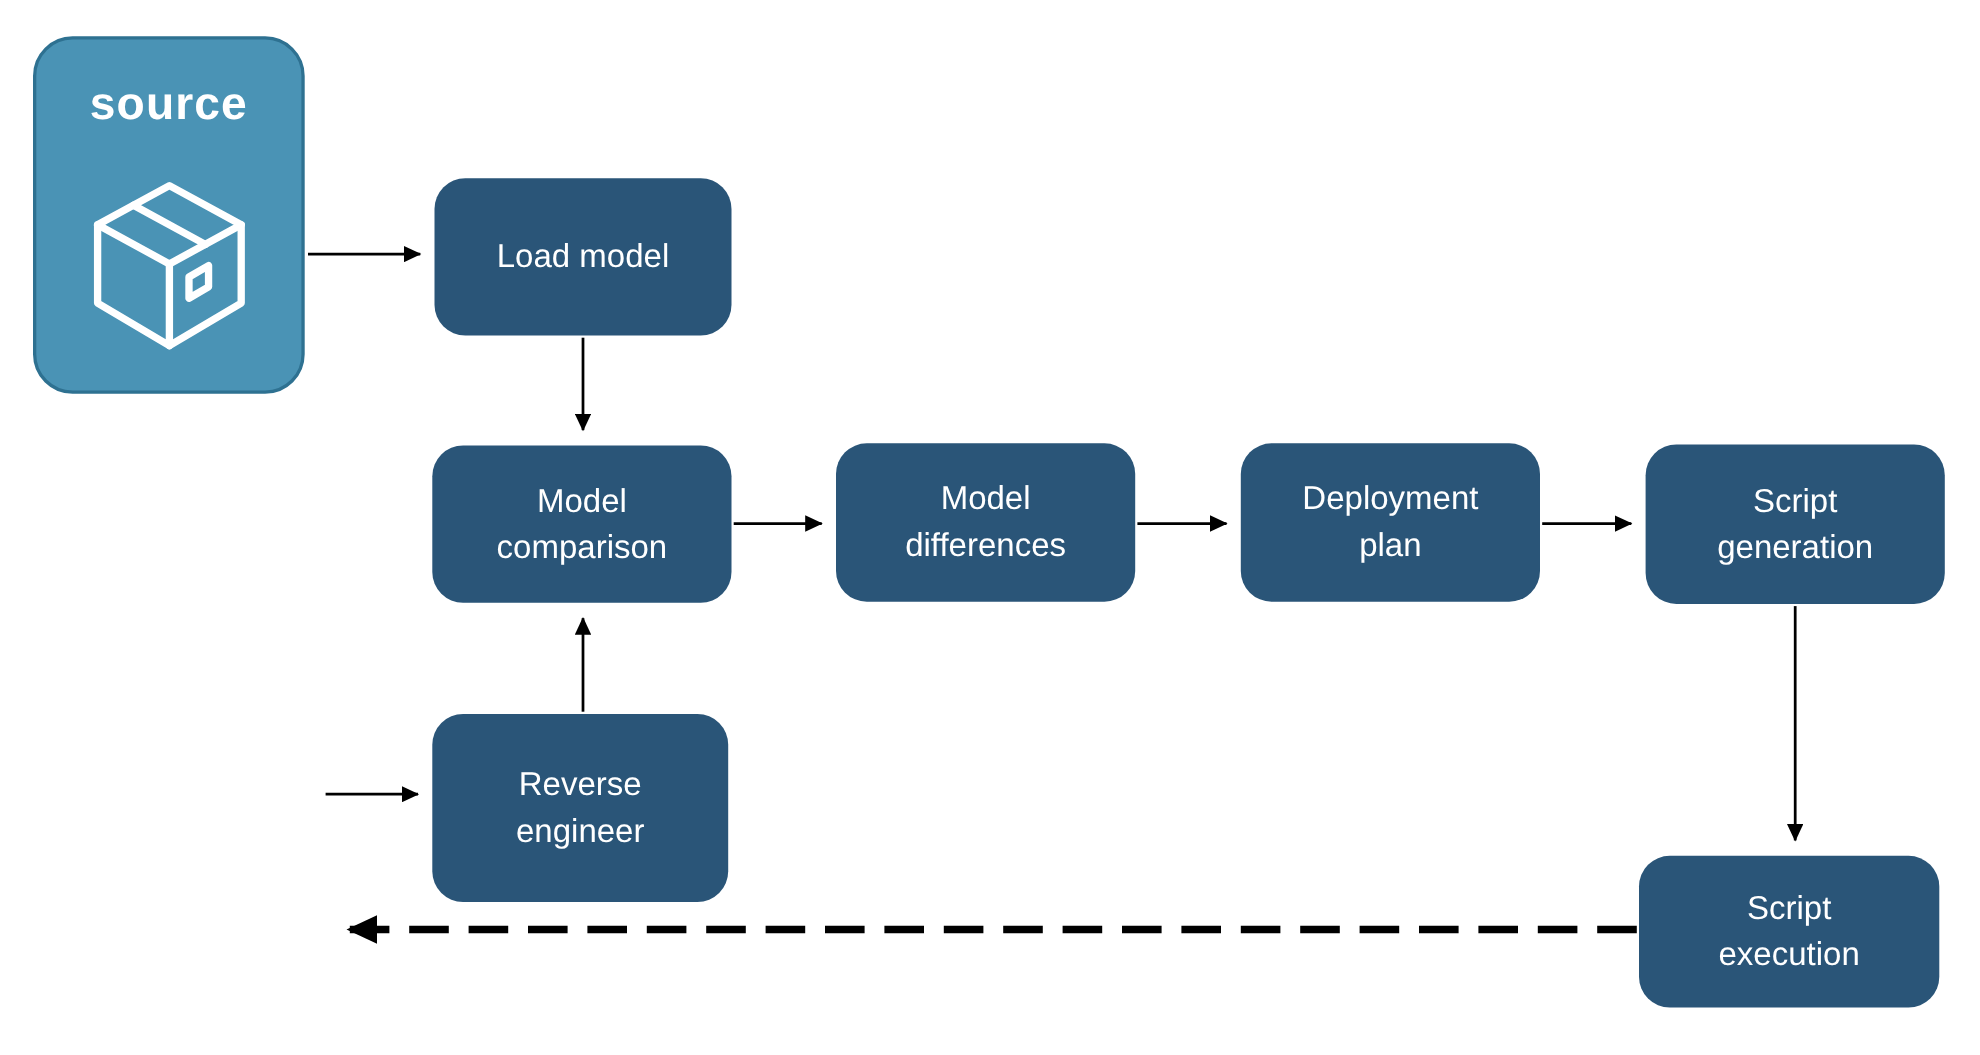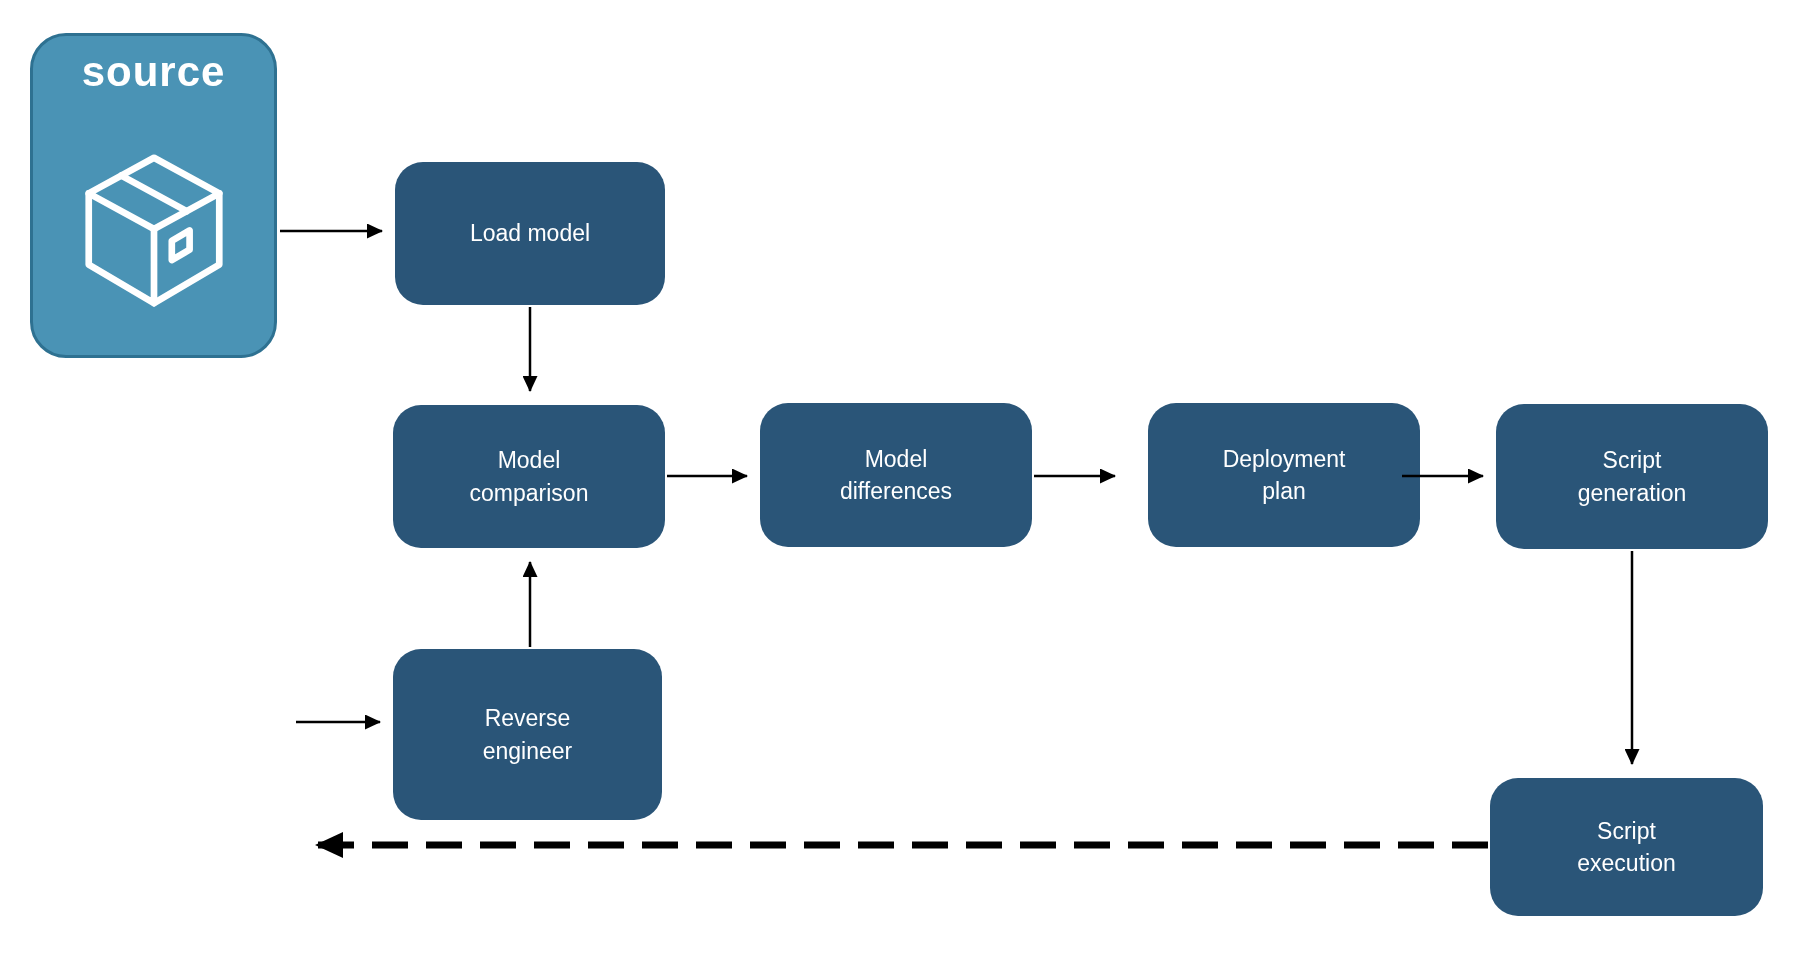--- a/index.html
+++ b/index.html
@@ -10,48 +10,48 @@
     font-family:"Liberation Sans", sans-serif;
     overflow:hidden;
   }
   .edges{position:absolute;inset:0;width:1800px;height:959px;pointer-events:none;}
   .node{
     position:absolute;
     background:#2a5578;
     border-radius:28px;
     display:flex;align-items:center;justify-content:center;
     color:#ffffff;
-    font-size:23px;
+    font-size:30px;
     line-height:1.4;
     text-align:center;
     white-space:pre-line;
   }
   .endpoint{
     position:absolute;
     background:#4a93b5;
     border:3px solid #2e7191;
     border-radius:36px;
     display:flex;flex-direction:column;align-items:center;
     color:#ffffff;
     box-sizing:border-box;
   }
   .endpoint .ep-label{
     font-size:42px;
     font-weight:bold;
     letter-spacing:1px;
-    margin-top:12px;
+    margin-top:34px;
   }
   .endpoint .ep-icon{flex:1;display:flex;align-items:center;justify-content:center;width:100%;}
   .endpoint svg{stroke:#ffffff;fill:none;stroke-linejoin:round;stroke-linecap:round;}
 
   
   #n-load-model        {left:395px; top:162px;  width:270px; height:143px;}
   #n-model-comparison  {left:393px; top:405px;  width:272px; height:143px;}
   #n-model-differences {left:760px; top:403px;  width:272px; height:144px;}
-  #n-deployment-plan   {left:1128px;top:403px;  width:272px; height:144px;margin-left:20px;}
+  #n-deployment-plan   {left:1128px;top:403px;  width:272px; height:144px;}
   #n-script-generation {left:1496px;top:404px;  width:272px; height:145px;}
   #n-reverse-engineer  {left:393px; top:649px;  width:269px; height:171px;}
   #n-script-execution  {left:1490px;top:778px;  width:273px; height:138px;}
 
   #ep-source {left:30px; top:33px;  width:247px; height:325px;}
   #ep-target {left:45px; top:608px; width:248px; height:320px;}
 </style>
 </head>
 <body>
 

